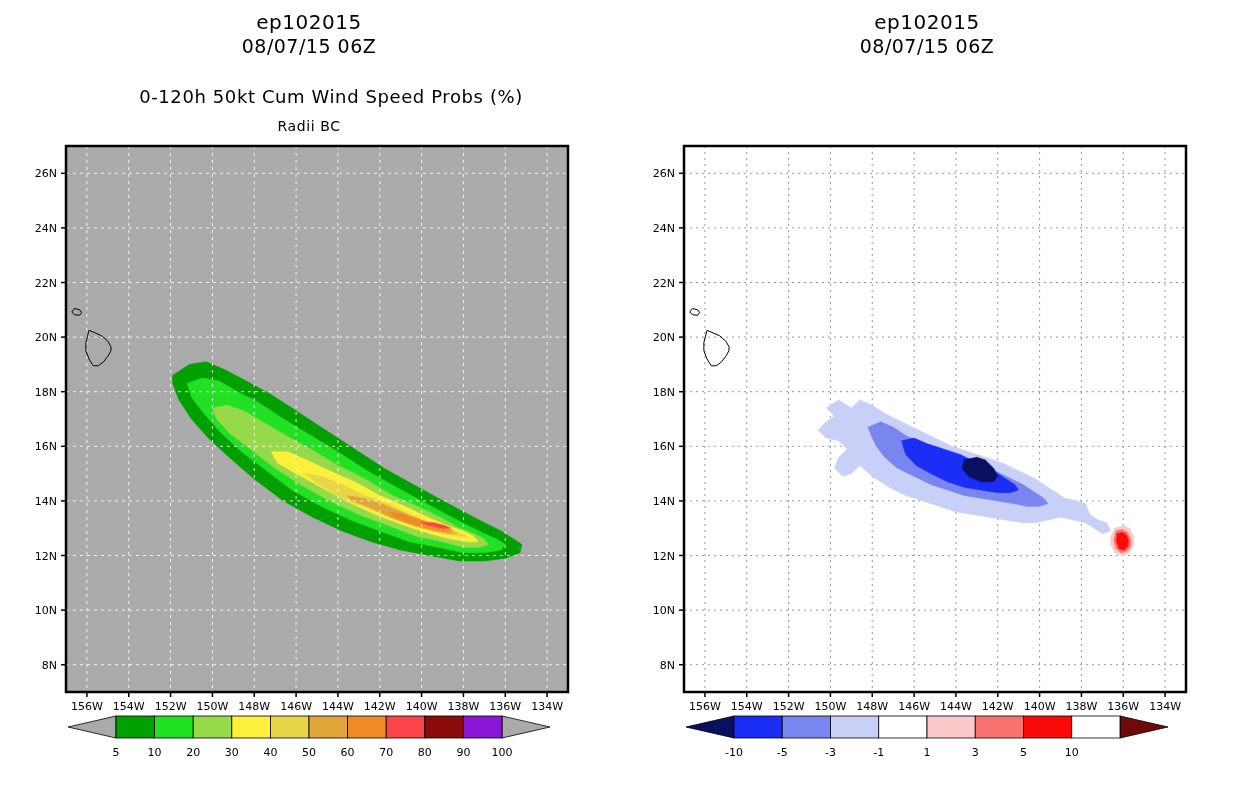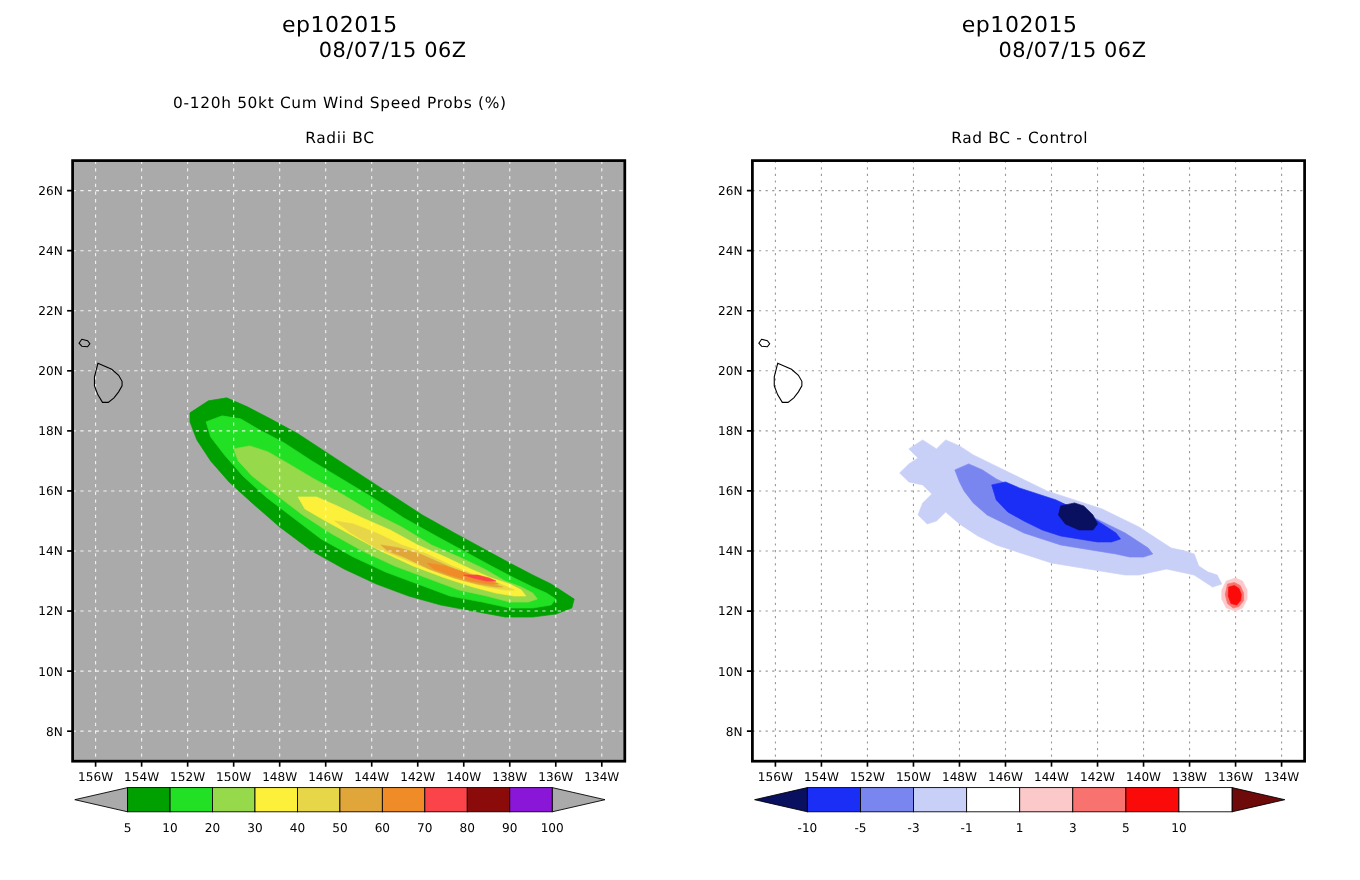--- a/index.html
+++ b/index.html
@@ -9,22 +9,22 @@
     font-family:"DejaVu Sans","Liberation Sans",sans-serif;
     overflow:hidden;
   }
   .page{position:relative;width:1236px;height:800px;}
   .panel{position:absolute;top:0;width:618px;height:800px;}
   .panel-left{left:0;}
   .panel-right{left:618px;}
 
   .titles{position:absolute;left:0;width:618px;text-align:center;}
   .title-storm{top:10px;font-size:20px;color:#000;letter-spacing:.5px;}
-  .title-date{top:35px;font-size:19px;color:#000;letter-spacing:.5px;margin-left:48px;}
-  .title-main{top:86px;font-size:14px;color:#000;letter-spacing:.6px;}
+  .title-date{top:35px;font-size:19px;color:#000;letter-spacing:.5px;}
+  .title-main{top:86px;font-size:18px;color:#000;letter-spacing:.6px;padding-left:22px;}
   .title-sub{top:118px;font-size:14px;color:#000;letter-spacing:.6px;}
 
   .plotwrap{position:absolute;left:0;top:140px;width:618px;height:570px;}
   svg{display:block;}
   .cbwrap{position:absolute;left:0;top:706px;width:618px;height:60px;}
   .axis-text{font-family:"DejaVu Sans","Liberation Sans",sans-serif;font-size:11px;fill:#000;}
 </style>
 </head>
 <body>
 
@@ -156,21 +156,20 @@
           <text x="424.8" y="50" text-anchor="middle" class="axis-text">80</text>
           <text x="463.40000000000003" y="50" text-anchor="middle" class="axis-text">90</text>
           <text x="502" y="50" text-anchor="middle" class="axis-text">100</text>
         </svg>
     </div>
   </div>
 
   <div class="panel panel-right">
     <div class="titles title-storm">ep102015</div>
     <div class="titles title-date">08/07/15 06Z</div>
-    <div class="titles title-sub">Rad BC - Control</div>
     <div class="plotwrap">
       <svg id="svg-right" width="618" height="570">
           <rect x="66" y="6" width="502" height="546" fill="#ffffff"></rect>
           <clipPath id="svg-right-clip">
             <rect x="66" y="6" width="502" height="546"></rect>
           </clipPath>
           <g clip-path="url(#svg-right-clip)">
             <g>
               <line x1="86.91666666666666" y1="6" x2="86.91666666666666" y2="552" stroke="#999999" stroke-width="1" stroke-dasharray="2,4"></line>
               <line x1="128.75" y1="6" x2="128.75" y2="552" stroke="#999999" stroke-width="1" stroke-dasharray="2,4"></line>

